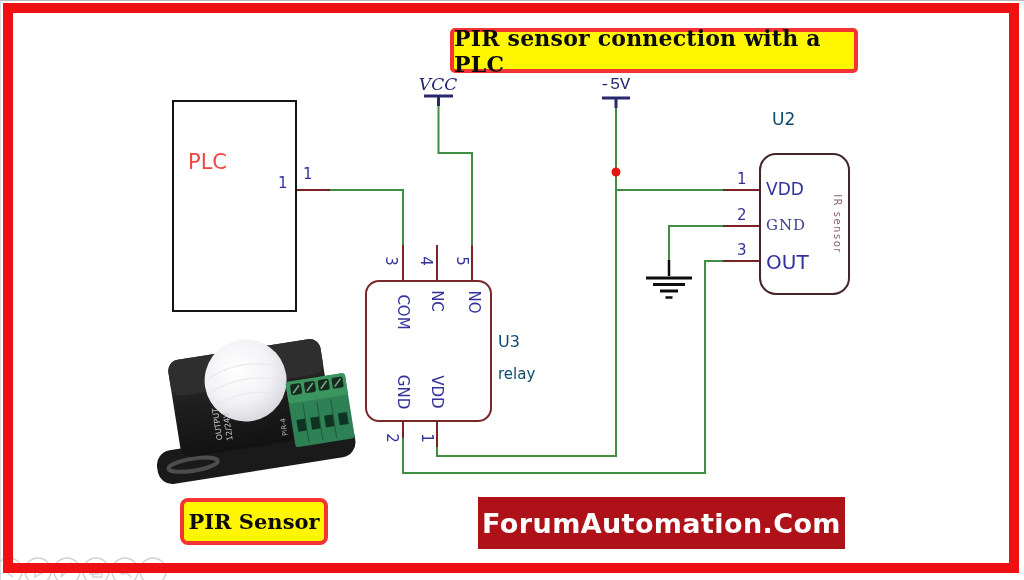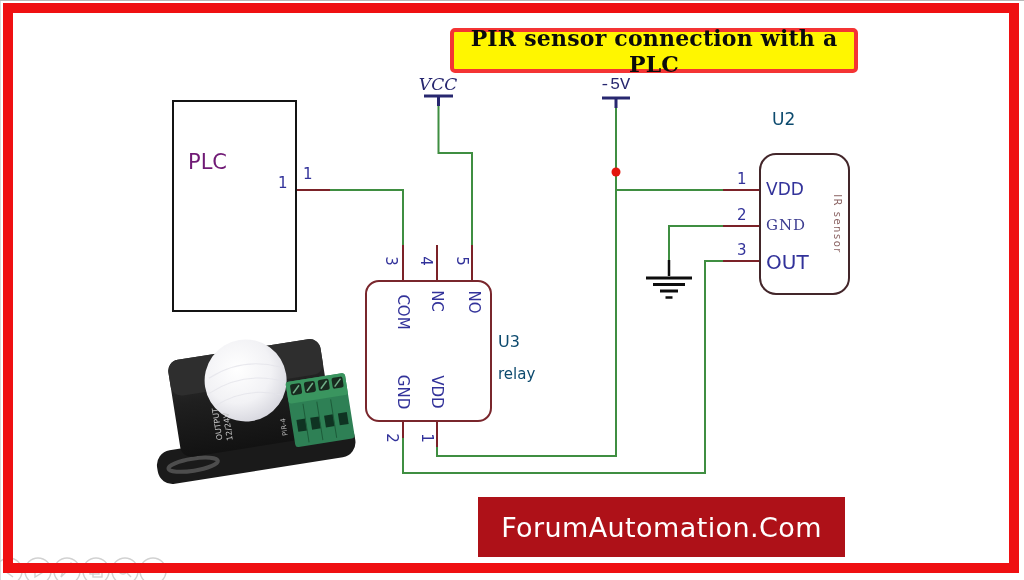--- a/index.html
+++ b/index.html
@@ -11,25 +11,25 @@
   .plc-box{left:172px;top:100px;width:125px;height:212px;border:2px solid #141414;}
   .relay-box{left:365px;top:280px;width:127px;height:142px;border:2px solid #79262c;border-radius:14px;}
   .u2-box{left:759px;top:153px;width:91px;height:142px;border:2px solid #43262a;border-radius:17px;}
   .lbl{position:absolute;z-index:4;white-space:nowrap;color:#32329a;font-size:15px;line-height:1;}
   .rot{transform:translate(-50%,-50%) rotate(90deg);}
   .ctr{transform:translate(-50%,-50%);}
   .ref{color:#0c4a6e;}
   .serifPow{font-family:"DejaVu Serif",serif;font-size:17px;color:#27276f;}
   .banner{position:absolute;z-index:4;display:flex;align-items:center;justify-content:center;}
   .title-banner{left:450px;top:28px;width:400px;height:37px;background:#fff600;border:4px solid #f43434;border-radius:5px;
-    font-family:"DejaVu Serif",serif;font-weight:700;font-size:22px;color:#0b0b0b;letter-spacing:.2px;text-align:center;}
+    font-family:"DejaVu Serif",serif;font-weight:700;font-size:22px;color:#0b0b0b;letter-spacing:.2px;}
   .pir-label{left:180px;top:498px;width:140px;height:39px;background:#fff600;border:4px solid #f43434;border-radius:8px;
     font-family:"DejaVu Serif",serif;font-weight:700;font-size:21px;color:#0b0b0b;}
-  .footer-banner{left:478px;top:497px;width:367px;height:60px;background:#ae1118;color:#ffffff;
-    font-weight:400;font-size:27px;letter-spacing:.4px;}
+  .footer-banner{left:478px;top:497px;width:367px;height:52px;background:#ae1118;color:#ffffff;
+    font-weight:700;font-size:27px;letter-spacing:.4px;}
   .u2gnd{font-family:"DejaVu Serif",serif;letter-spacing:1px;color:#3b3b8f;}
 </style>
 </head>
 <body>
 
 <div class="canvas">
 
   <svg class="layer" width="1024" height="580" viewBox="0 0 1024 580">
     <defs>
       <radialGradient id="dome" cx="42%" cy="35%" r="75%">
@@ -147,21 +147,21 @@
             <circle cx="158" cy="571" r="1.4"></circle>
           </g>
       </g>
     </g>
   </svg>
 
   <div class="box plc-box"></div>
   <div class="box relay-box"></div>
   <div class="box u2-box"></div>
 
-  <span class="lbl" style="left:188px;top:152px;font-size:21px;color:#701a75;">PLC</span>
+  <span class="lbl" style="left:188px;top:152px;font-size:21px;color:#ef4444;">PLC</span>
   <span class="lbl" style="left:278px;top:176px;">1</span>
   <span class="lbl" style="left:303px;top:167px;">1</span>
 
   <span class="lbl serifPow ctr" style="left:438px;top:84px;font-style:italic;">VCC</span>
   <span class="lbl serifPow ctr" style="left:615px;top:84px;font-family:Liberation Mono, monospace;">-5V</span>
 
   <span class="lbl rot" style="left:402px;top:312px;">COM</span>
   <span class="lbl rot" style="left:436px;top:301px;">NC</span>
   <span class="lbl rot" style="left:473px;top:302px;">NO</span>
   <span class="lbl rot" style="left:402px;top:392px;">GND</span>
@@ -181,18 +181,21 @@
   <span class="lbl u2gnd" style="left:766px;top:218px;">GND</span>
   <span class="lbl" style="left:766px;top:252px;font-size:20px;">OUT</span>
   <span class="lbl" style="left:737px;top:172px;">1</span>
   <span class="lbl" style="left:737px;top:208px;">2</span>
   <span class="lbl" style="left:737px;top:243px;">3</span>
   <span class="lbl rot" style="left:837px;top:224px;font-size:10px;letter-spacing:1.5px;color:#8a6262;">IR sensor</span>
 
   <div class="banner title-banner">
     <span>PIR sensor connection with a PLC</span>
   </div>
+  <div class="banner pir-label">
+    <span>PIR Sensor</span>
+  </div>
   <div class="banner footer-banner">
     <span>ForumAutomation.Com</span>
   </div>
 
   <div class="frame"></div>
 </div>
 
 </body></html>

